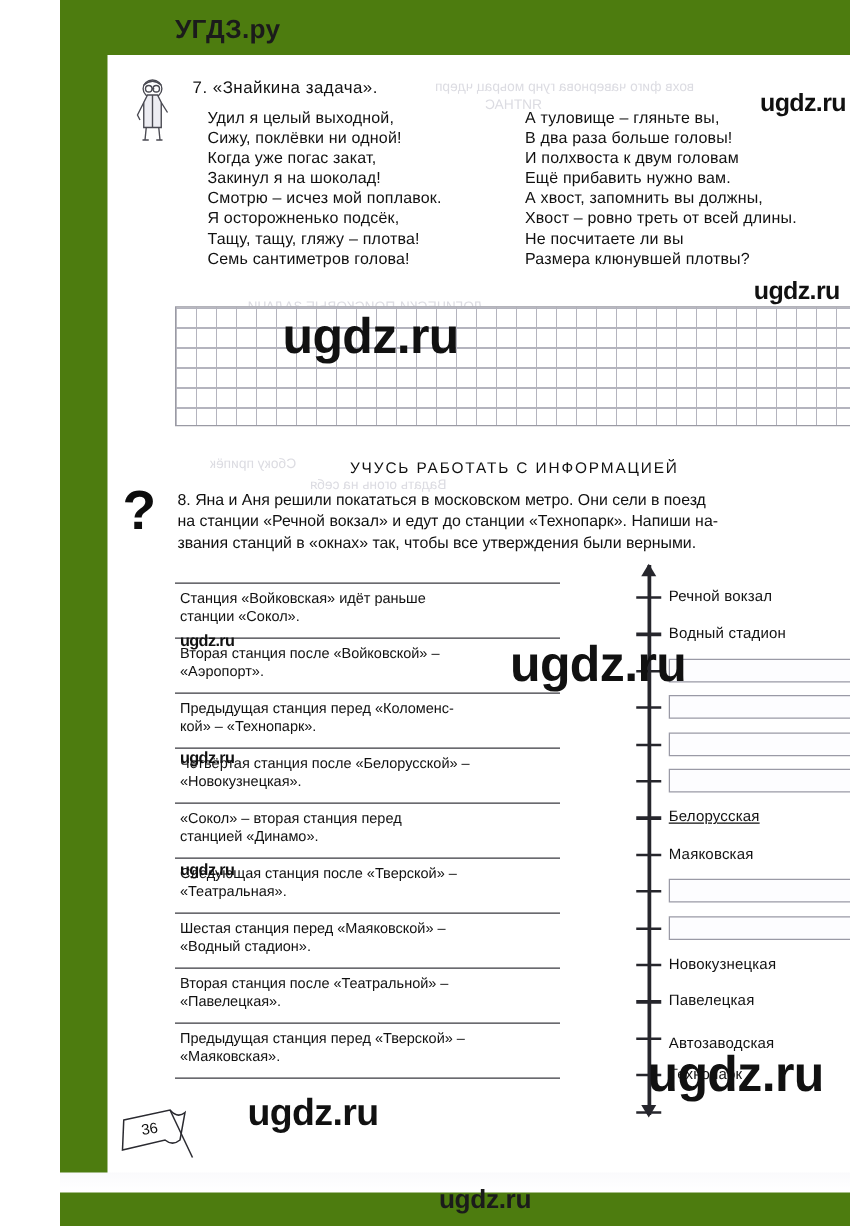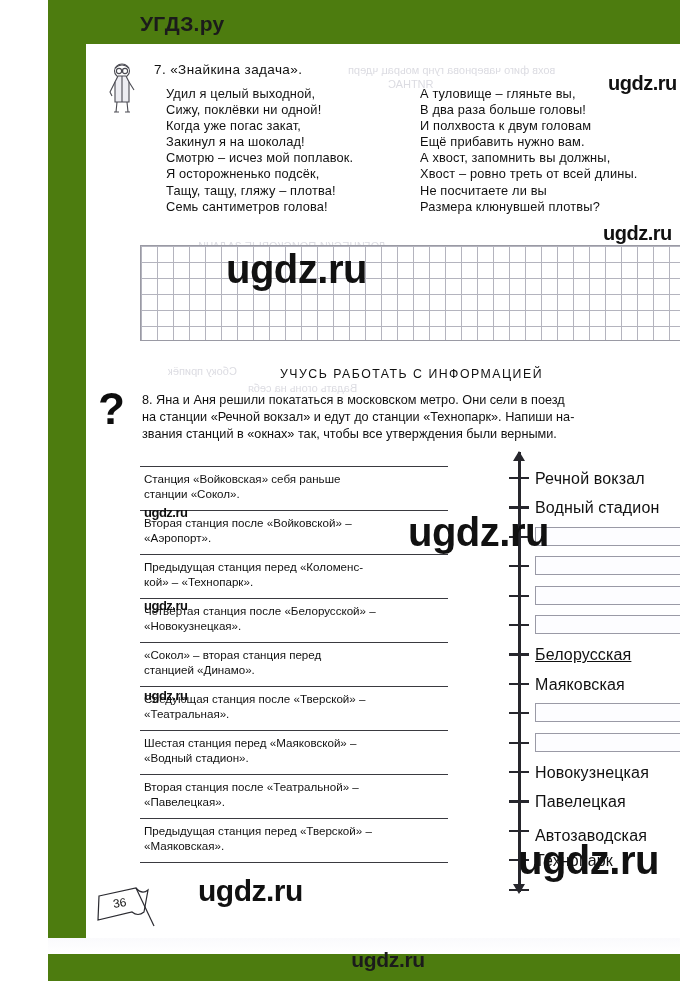--- a/index.html
+++ b/index.html
@@ -194,21 +194,21 @@
   #arrow-bottom { top: 432px; border-top: 10px solid #26262c; }
   .tick {
     position: absolute;
     left: 6px;
     width: 20px; height: 2.2px;
     background: #26262c;
   }
   .stop-label {
     position: absolute;
     left: 32px;
-    font-size: 16px;
+    font-size: 12px;
     color: #111;
     white-space: nowrap;
     letter-spacing: .15px;
   }
   .stop-box {
     position: absolute;
     left: 32px;
     width: 154px; height: 19px;
     border: 1.3px solid #9a9aa6;
     background: #fdfdff;
@@ -302,21 +302,21 @@
 
   <div id="ex8-qmark">?</div>
   <div id="ex8-text">
     <span class="ln">8. Яна и Аня решили покататься в московском метро. Они сели в поезд</span>
     <span class="ln">на станции «Речной вокзал» и едут до станции «Технопарк». Напиши на-</span>
     <span class="ln">звания станций в «окнах» так, чтобы все утверждения были верными.</span>
   </div>
 
   <div id="statements">
     <div class="stmt">
-      <span class="ln">Станция  «Войковская»  себя  раньше</span>
+      <span class="ln">Станция  «Войковская»  идёт  раньше</span>
       <span class="ln">станции  «Сокол».</span>
     </div>
     <div class="stmt">
       <span class="ln">Вторая  станция  после  «Войковской»  –</span>
       <span class="ln">«Аэропорт».</span>
     </div>
     <div class="stmt">
       <span class="ln">Предыдущая  станция  перед  «Коломенс-</span>
       <span class="ln">кой»  –  «Технопарк».</span>
     </div>

